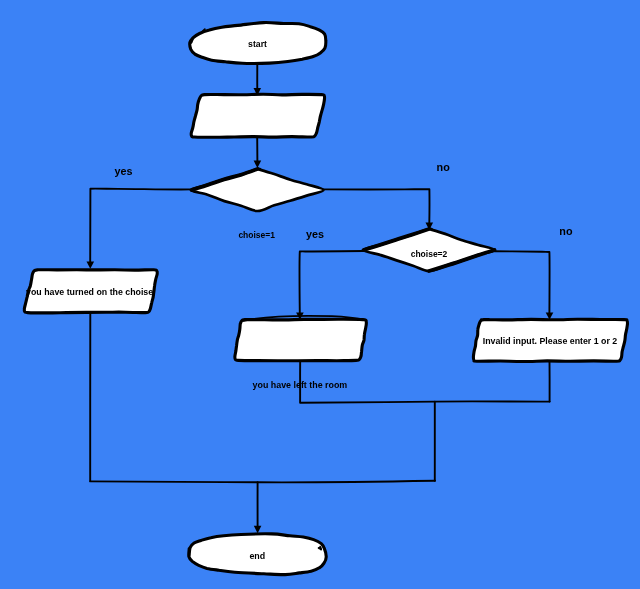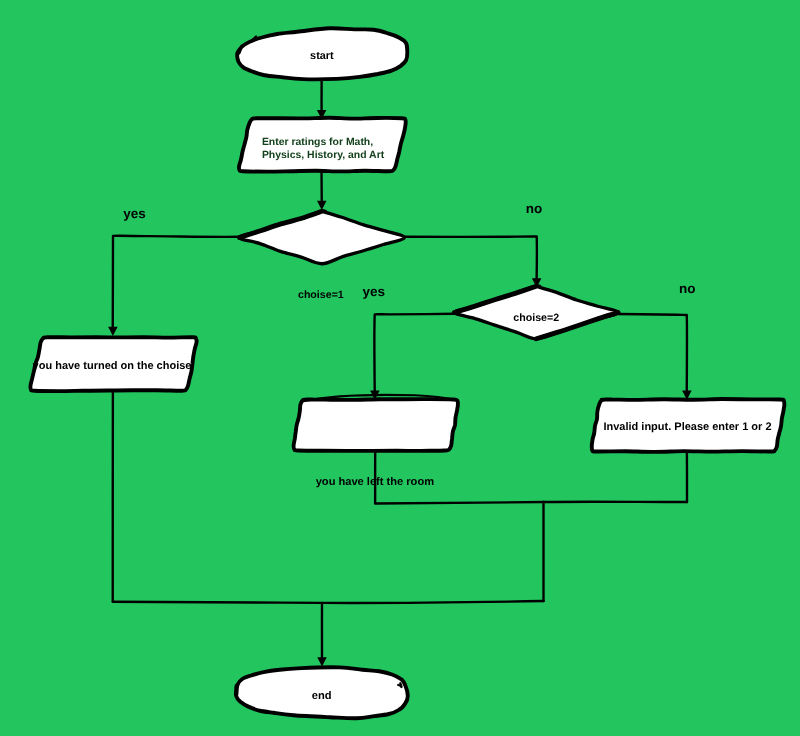--- a/index.html
+++ b/index.html
@@ -1,28 +1,28 @@
 <!DOCTYPE html>
 <html><head>
 <meta charset="utf-8">
 <title>Flowchart</title>
 <style>
   html,body{margin:0;padding:0;background:#ffffff;}
   body{width:640px;height:589px;overflow:hidden;font-family:"Liberation Sans",sans-serif;}
-  #chart{position:relative;width:640px;height:589px;background:#22c55e;overflow:hidden;}
+  #chart{position:relative;width:640px;height:589px;background:#3b82f6;overflow:hidden;}
   #gfx{position:absolute;left:0;top:0;}
   .shape{fill:#ffffff;stroke:#000000;stroke-width:3.1;stroke-linecap:round;stroke-linejoin:round;}
   .thin{stroke-width:2.7;}
   .heavy{fill:none;stroke-width:3.9;}
   .overdraw{fill:none;stroke-width:1.8;}
   .conn{fill:none;stroke:#000000;stroke-width:1.9;stroke-linecap:round;stroke-linejoin:round;}
   .head{fill:#000000;stroke:none;}
   .lbl{position:absolute;font-weight:bold;line-height:9.9px;white-space:pre;text-align:center;color:#000000;}
   .lbl.green{color:#12401a;}
-  .elbl{position:absolute;font-weight:bold;color:#000000;white-space:nowrap;font-size:10.8px;line-height:11px;}
+  .elbl{position:absolute;font-weight:bold;color:#000000;white-space:nowrap;font-size:10.8px;line-height:11px;margin-left:16px;}
 </style>
 </head>
 <body>
 
 <div id="chart">
 <svg id="gfx" width="640" height="589" viewBox="0 0 640 589">
 
   <path class="conn" d="M257.3,64.2 C257.3,72 257.2,82 257.3,89.5"></path>
   <path class="conn" d="M257.2,136.4 C257.3,146 257.3,155 257.4,162.0"></path>
   <path class="conn" d="M191.6,189.4 C170,189.7 140,189.0 118,188.9 C106,188.8 96.3,188.5 90.4,188.7 C90.2,200 90.1,230 90.2,262.8"></path>
@@ -56,21 +56,20 @@
   <path class="shape heavy" d="M191.5,190.0C194.3,189.1 203.1,186.4 208.5,184.6C214.0,182.8 218.8,180.9 224.1,179.3C229.5,177.7 235.3,176.5 240.8,174.8C246.4,173.1 254.7,170.0 257.5,169.0"></path>
   <path class="shape heavy" d="M363.5,250.0C366.3,249.1 374.7,246.6 380.1,244.9C385.4,243.2 390.4,241.5 395.7,239.8C401.1,238.1 406.5,236.5 412.1,234.7C417.6,232.9 426.2,229.9 429.0,229.0"></path>
   <path class="shape heavy" d="M494.5,250.0C491.8,250.9 483.6,253.3 478.2,255.1C472.8,256.9 467.4,258.8 462.0,260.6C456.6,262.4 451.2,264.2 445.7,265.9C440.2,267.7 431.8,270.2 429.0,271.0"></path>
   <path class="shape overdraw" d="M243.5,320.8 C266,316.2 300,315.2 332,316.2 C347,316.8 358,318.4 366.5,320.2"></path>
   <path class="shape overdraw" d="M204.8,29.2 C203.6,30.2 202.4,31.4 201.4,32.6"></path>
   <path class="shape overdraw" d="M320.2,546.6 C320.8,547.6 321.2,548.6 321.2,549.6 C320.6,548.8 319.5,548.2 318.6,548.0"></path>
 </svg>
 
   <div class="lbl" style="left:187.5px;top:39.7px;width:140px;font-size:8.7px;">start</div>
 
-  <div class="lbl green" style="left:209.5px;top:108.9px;width:95px;font-size:8.35px;text-align:left;"><div>Enter ratings for Math,</div><div>Physics, History, and Art</div></div>
 
   <div class="lbl" style="left:191.2px;top:186.9px;width:131px;font-size:8.5px;margin-top:44px;">choise=1</div>
 
   <div class="lbl" style="left:21.6px;top:287.5px;width:136px;font-size:8.8px;">you have turned on the choise</div>
 
   <div class="lbl" style="left:363.5px;top:249.9px;width:131px;font-size:8.5px;">choise=2</div>
 
   <div class="lbl" style="left:235.4px;top:337.4px;width:129px;font-size:8.9px;margin-top:44px;">you have left the room</div>
 
   <div class="lbl" style="left:474.0px;top:336.6px;width:152px;font-size:8.8px;">Invalid input. Please enter 1 or 2</div>

